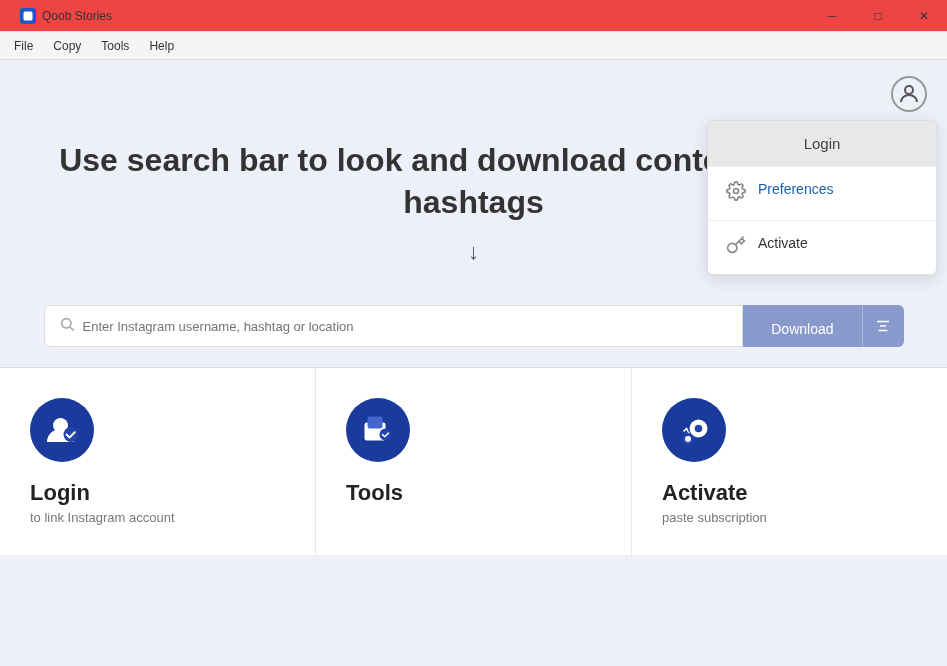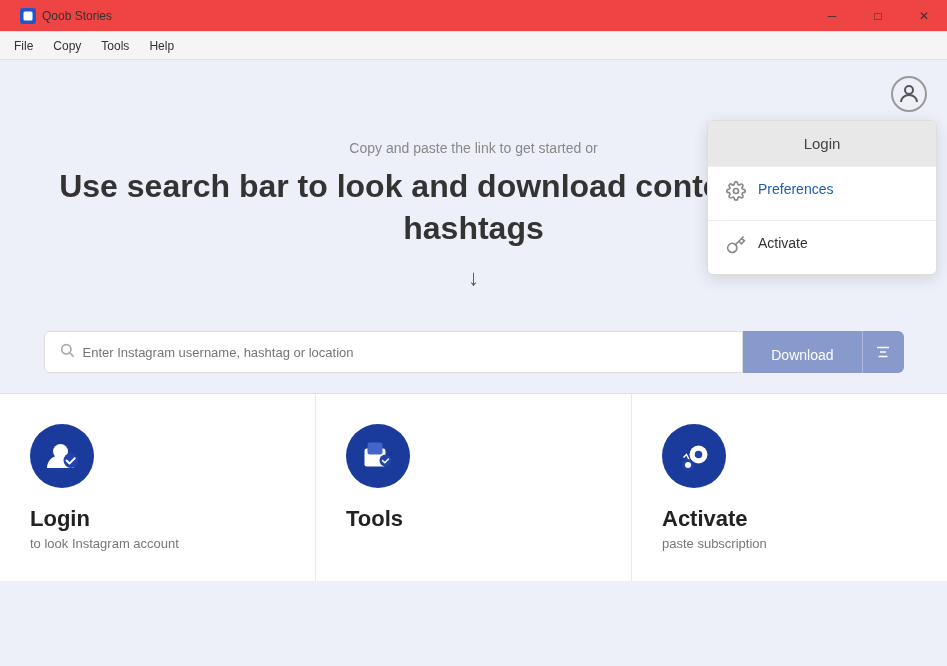--- a/index.html
+++ b/index.html
@@ -328,21 +328,20 @@
       <span class="item-icon">
         <svg width="20" height="20" viewBox="0 0 24 24" fill="none" stroke="#888" stroke-width="2">
           <path d="M21 2l-2 2m-7.61 7.61a5.5 5.5 0 1 1-7.778 7.778 5.5 5.5 0 0 1 7.777-7.777zm0 0L15.5 7.5m0 0l3 3L22 7l-3-3m-3.5 3.5L19 4"></path>
         </svg>
       </span>
       <span>Activate</span>
     </div>
   </div>
 
   <div class="hero-section">
-    <div class="hero-subtitle">Copy and paste the link to get started or</div>
     <div class="hero-title">
       <span>Use search bar to look and download content by use...</span><br>
       <span>hashtags</span>
     </div>
     <div class="hero-arrow">↓</div>
   </div>
 
   <div class="search-section">
     <div class="search-bar">
       <span class="search-icon-span">
@@ -368,21 +367,21 @@
     <div class="card">
       <div class="card-icon">
         <svg viewBox="0 0 48 48">
           <circle cx="22" cy="18" r="10" fill="white"></circle>
           <path d="M4 40c0-10 8-17 18-17s18 7 18 17" fill="white"></path>
           <circle cx="36" cy="30" r="10" fill="#2244aa"></circle>
           <path d="M30 30l4 4 7-7" stroke="white" stroke-width="2.5" fill="none" stroke-linecap="round" stroke-linejoin="round"></path>
         </svg>
       </div>
       <div class="card-title">Login</div>
-      <div class="card-subtitle">to look Instagram account</div>
+      <div class="card-subtitle">to link Instagram account</div>
     </div>
 
     <div class="card">
       <div class="card-icon">
         <svg viewBox="0 0 48 48">
           <rect x="6" y="14" width="28" height="24" rx="3" fill="white"></rect>
           <rect x="10" y="6" width="20" height="16" rx="3" fill="#4466cc"></rect>
           <circle cx="34" cy="30" r="8" fill="#2244aa"></circle>
           <path d="M30 30l3 3 5-5" stroke="white" stroke-width="2" fill="none" stroke-linecap="round" stroke-linejoin="round"></path>
         </svg>

